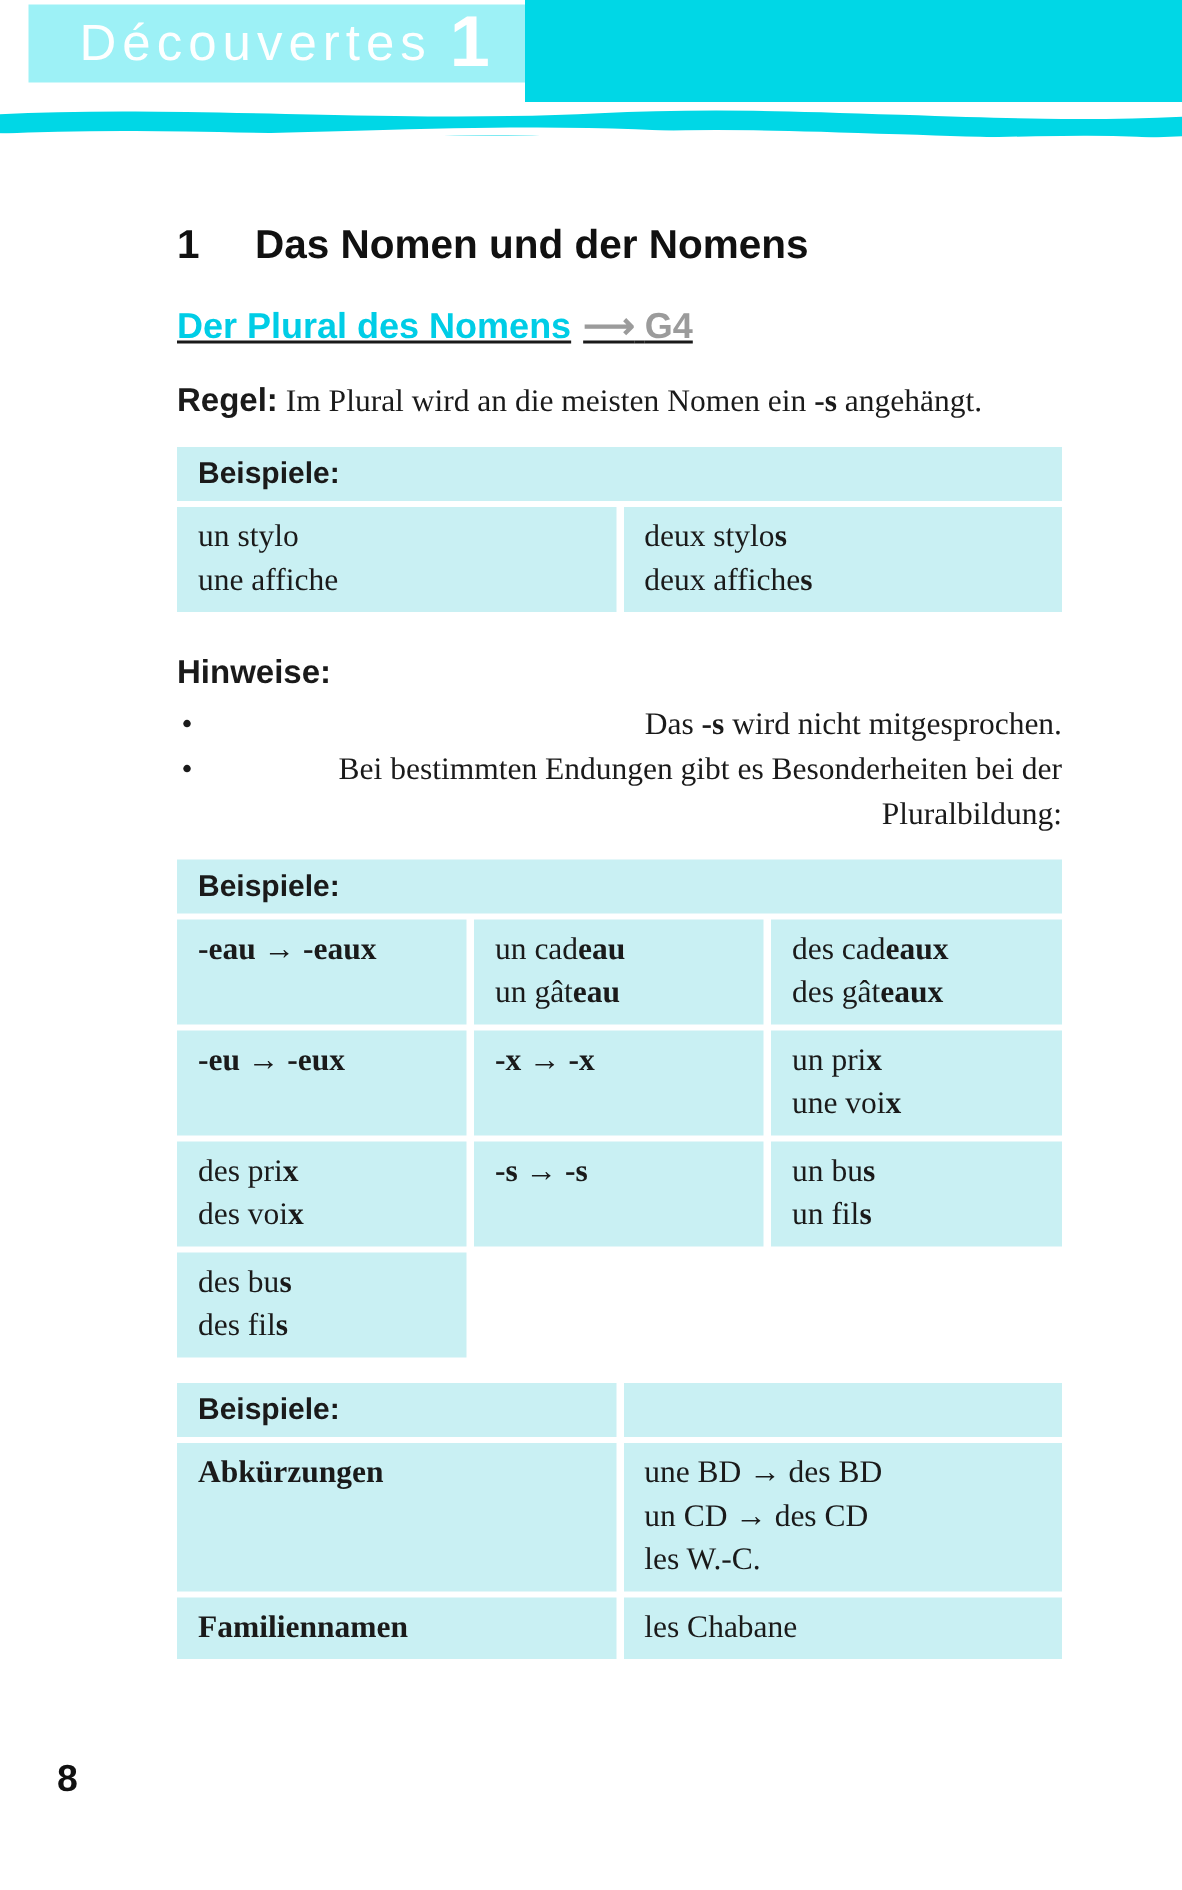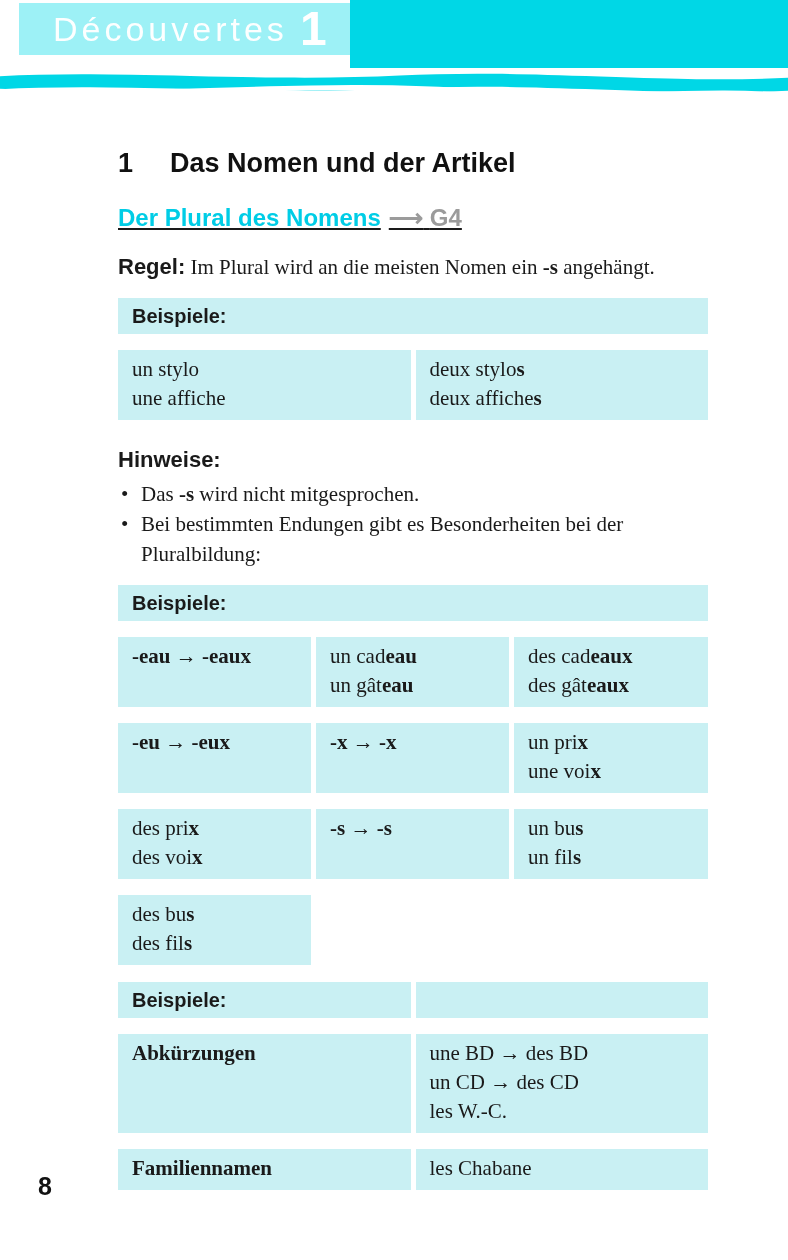--- a/index.html
+++ b/index.html
@@ -32,32 +32,32 @@
   h1 .ch-num{display:inline-block;width:52px;}
   h2{margin:23px 0 0 0;font-family:"Liberation Sans",sans-serif;font-weight:700;
      font-size:24px;line-height:30px;text-decoration:underline;}
   h2 .cyan{color:var(--heading-cyan);}
   h2 .ref{color:var(--ref-gray);margin-left:8px;}
 
   .para{margin:19px 0 0 0;font-size:21px;line-height:30px;}
   .sans-label{font-family:"Liberation Sans",sans-serif;font-weight:700;font-size:22px;}
 
   
-  .tbl{display:grid;gap:16px 5px;margin-top:16px;}
+  .tbl{display:grid;gap:4px 5px;margin-top:16px;}
   .tbl-2col{grid-template-columns:1fr 1fr;}
   .tbl-3col{grid-template-columns:193px 193px 1fr;}
   .cell{background:var(--table-bg);padding:5px 14px 7px 14px;font-size:21px;line-height:29px;}
   .th{font-family:"Liberation Sans",sans-serif;font-weight:700;font-size:20px;
       line-height:25px;padding:6px 14px 5px 14px;}
   .span-all{grid-column:1/-1;}
   .cell b{font-weight:700;}
 
   
   .notes{margin:4px 0 0 0;}
-  .note-item{position:relative;padding-left:23px;font-size:21px;line-height:30px;}
+  .note-item{position:relative;padding-left:23px;font-size:21px;line-height:30px;text-align:right;}
   .note-item::before{content:"\2022";position:absolute;left:3px;top:0;font-size:21px;}
 
   .hinweise-label{margin-top:25px;}
   .hinweis2{margin-top:37px;}
   .tbl3{margin-top:17px;}
 
   .pagenum{position:absolute;left:38px;top:1172px;
            font-family:"Liberation Sans",sans-serif;font-weight:700;font-size:25px;color:#111;}
 </style>
 </head>
@@ -72,21 +72,21 @@
     </div>
     <div class="header-band"></div>
     <svg class="wave" viewBox="0 0 788 42" preserveAspectRatio="none">
       <path d="M-6,13 C120,6 260,19 400,12 C540,5 660,21 794,14" fill="none" style="stroke:var(--header-dark)" stroke-width="13"></path>
       <path d="M-6,21 C150,29 330,9 480,22 C600,32 700,17 794,26" fill="none" stroke="#ffffff" stroke-width="5"></path>
     </svg>
   </div>
 
   <main class="content">
 
-    <h1><span class="ch-num">1</span><span>Das Nomen und der Artikel</span></h1>
+    <h1><span class="ch-num">1</span><span>Das Nomen und der Nomens</span></h1>
 
     <h2><span class="cyan">Der Plural des Nomens</span><span class="ref"><span>⟶</span> <span>G4</span></span></h2>
 
     <p class="para"><b class="sans-label">Regel:</b><span> Im Plural wird an die meisten Nomen ein <b>-s</b> angehängt.</span></p>
 
     <div class="tbl tbl-2col">
       <div class="cell th span-all">Beispiele:</div>
       <div class="cell">un stylo<br>une affiche</div>
       <div class="cell">deux stylo<b>s</b><br>deux affiche<b>s</b></div>
     </div>

